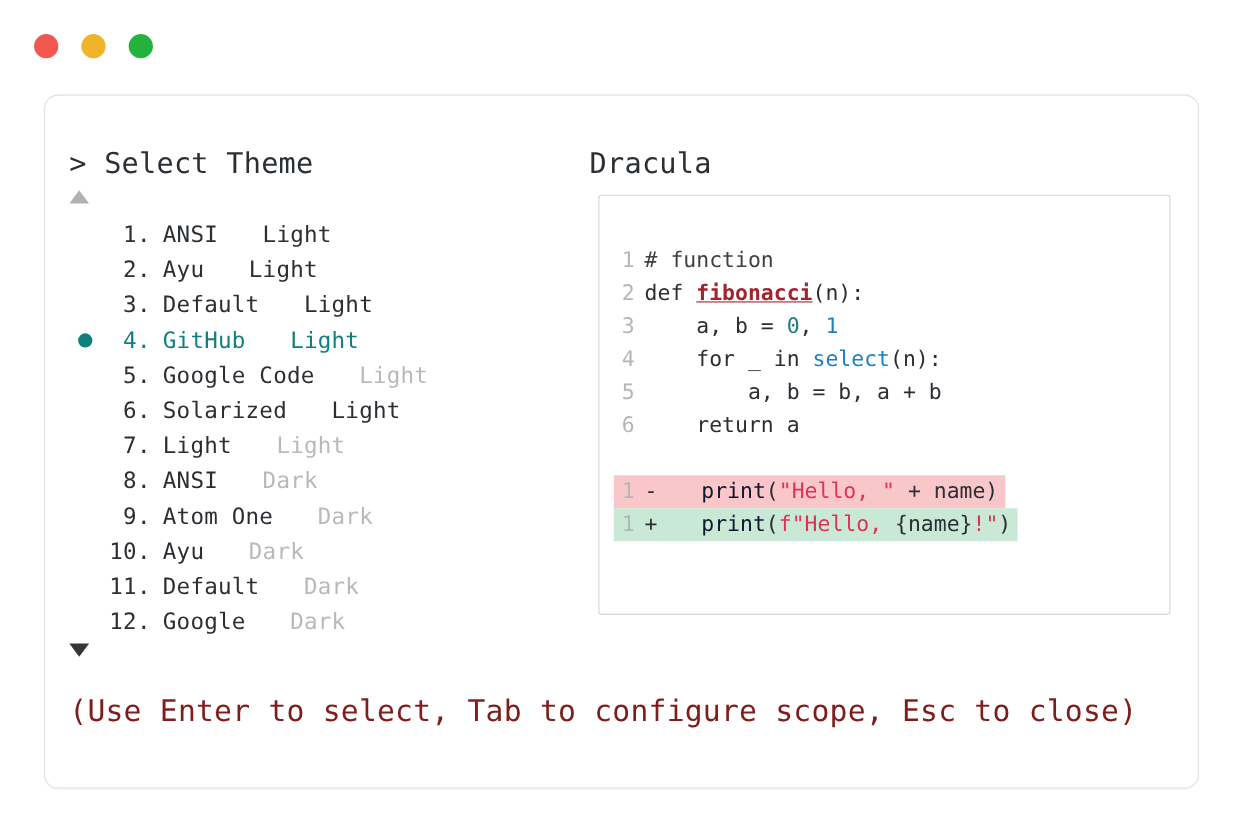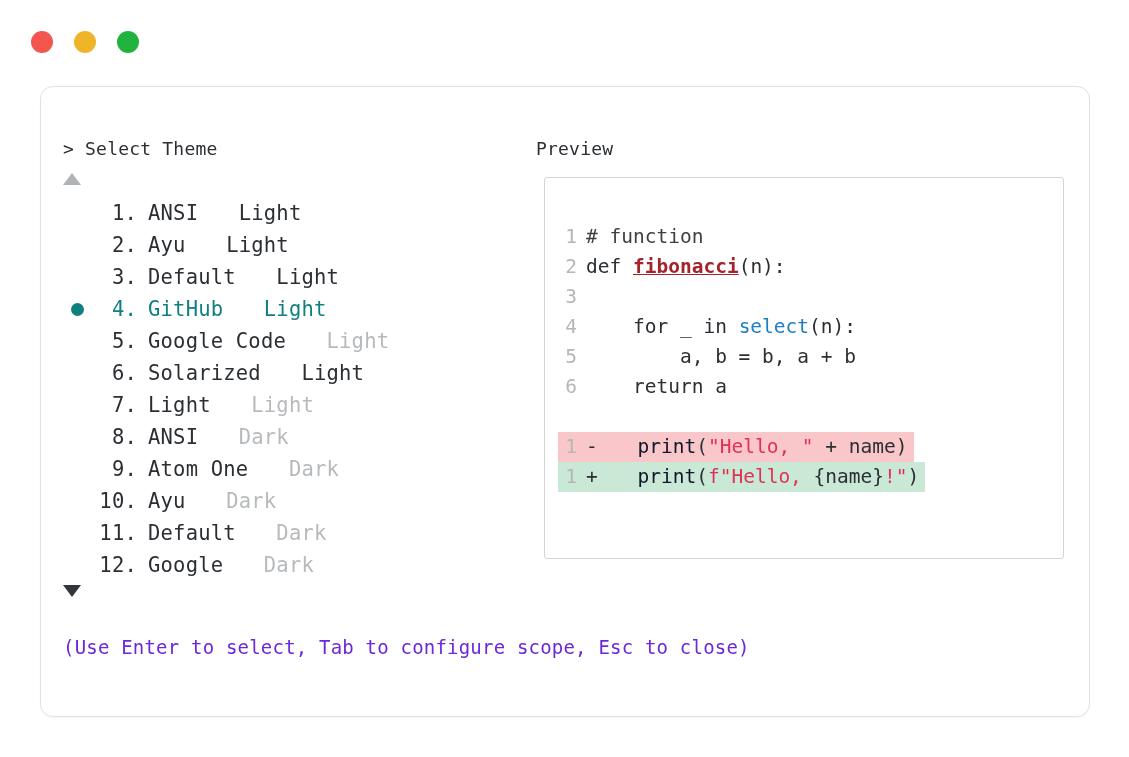--- a/index.html
+++ b/index.html
@@ -54,21 +54,21 @@
   .card-inner {
     position: absolute;
     left: 0; top: 0;
     width: 100%;
     height: 100%;
   }
 
   
   .heading {
     position: absolute;
-    font-size: 18px;
+    font-size: 26px;
     line-height: 24px;
     color: #2b2f33;
     letter-spacing: 0.2px;
     white-space: pre;
   }
   .heading-select { left: 22px;  top: 50px; }
   .heading-preview { left: 495px; top: 50px; }
 
   
   .arrow {
@@ -136,23 +136,23 @@
   .theme-row.selected .idx,
   .theme-row.selected .idx-dot,
   .theme-row.selected .name,
   .theme-row.selected .variant { color: #10807e; }
 
   
   .hint {
     position: absolute;
     left: 22px;
     top: 548px;
-    font-size: 19px;
+    font-size: 27px;
     line-height: 24px;
-    color: #6d28d9;
+    color: #7f1d1d;
     letter-spacing: 0.2px;
     white-space: pre;
   }
 
   
   .preview-box {
     position: absolute;
     left: 503px;
     top: 90px;
     width: 520px;
@@ -215,21 +215,21 @@
     <span class="dot" style="background: rgb(242, 86, 79);"></span>
     <span class="dot" style="background: rgb(240, 180, 41);"></span>
     <span class="dot" style="background: rgb(34, 179, 63);"></span>
   </div>
 
   <div class="card">
     <div class="card-inner">
 
       <div class="heading heading-select">&gt; Select Theme</div>
 
-      <div class="heading heading-preview">Preview</div>
+      <div class="heading heading-preview">Dracula</div>
 
       <div class="arrow arrow-up"></div>
       <div class="arrow arrow-down"></div>
 
       <div class="theme-list" id="theme-list">
           <div class="theme-row"><span class="bullet-cell"><span class="bullet hidden"></span></span><span class="idx">1.</span><span class="name">ANSI</span><span class="variant strong"> Light</span></div>
           <div class="theme-row"><span class="bullet-cell"><span class="bullet hidden"></span></span><span class="idx">2.</span><span class="name">Ayu</span><span class="variant strong"> Light</span></div>
           <div class="theme-row"><span class="bullet-cell"><span class="bullet hidden"></span></span><span class="idx">3.</span><span class="name">Default</span><span class="variant strong"> Light</span></div>
           <div class="theme-row selected"><span class="bullet-cell"><span class="bullet" style="background: rgb(16, 128, 126);"></span></span><span class="idx">4.</span><span class="name">GitHub</span><span class="variant strong"> Light</span></div>
           <div class="theme-row"><span class="bullet-cell"><span class="bullet hidden"></span></span><span class="idx">5.</span><span class="name">Google Code</span><span class="variant"> Light</span></div>
@@ -241,21 +241,21 @@
           <div class="theme-row"><span class="bullet-cell"><span class="bullet hidden"></span></span><span class="idx">11.</span><span class="name">Default</span><span class="variant"> Dark</span></div>
           <div class="theme-row"><span class="bullet-cell"><span class="bullet hidden"></span></span><span class="idx">12.</span><span class="name">Google</span><span class="variant"> Dark</span></div>
         </div>
 
       <div class="hint">(Use Enter to select, Tab to configure scope, Esc to close)</div>
 
       <div class="preview-box">
         <div class="code" id="code-block">
             <div class="code-line"><span class="ln">1</span><span class="code-text"><span class="tok-comment"># function</span></span></div>
             <div class="code-line"><span class="ln">2</span><span class="code-text"><span class="tok-kw">def </span><span class="tok-fn">fibonacci</span><span class="tok-plain">(n):</span></span></div>
-            <div class="code-line"><span class="ln">3</span></div>
+            <div class="code-line"><span class="ln">3</span><span class="code-text"><span class="tok-plain">    a, b = </span><span class="tok-num-t">0</span><span class="tok-plain">, </span><span class="tok-num-b">1</span></span></div>
             <div class="code-line"><span class="ln">4</span><span class="code-text"><span class="tok-plain">    for _ in </span><span class="tok-builtin">select</span><span class="tok-plain">(n):</span></span></div>
             <div class="code-line"><span class="ln">5</span><span class="code-text"><span class="tok-plain">        a, b = b, a + b</span></span></div>
             <div class="code-line"><span class="ln">6</span><span class="code-text"><span class="tok-plain">    return a</span></span></div>
             <div class="spacer"></div>
             <div class="code-line diff diff-del" style="background: rgb(249, 198, 202);"><span class="ln">1</span><span class="diff-sign">- </span><span class="code-text"><span class="tok-call">print</span><span class="tok-plain">(</span><span class="tok-str">"Hello, "</span><span class="tok-plain"> + name)</span></span></div>
             <div class="code-line diff diff-add" style="background: rgb(201, 232, 214);"><span class="ln">1</span><span class="diff-sign">+ </span><span class="code-text"><span class="tok-call">print</span><span class="tok-plain">(</span><span class="tok-str">f"Hello, </span><span class="tok-plain">{name}</span><span class="tok-str">!"</span><span class="tok-plain">)</span></span></div>
           </div>
       </div>
 
     </div>

